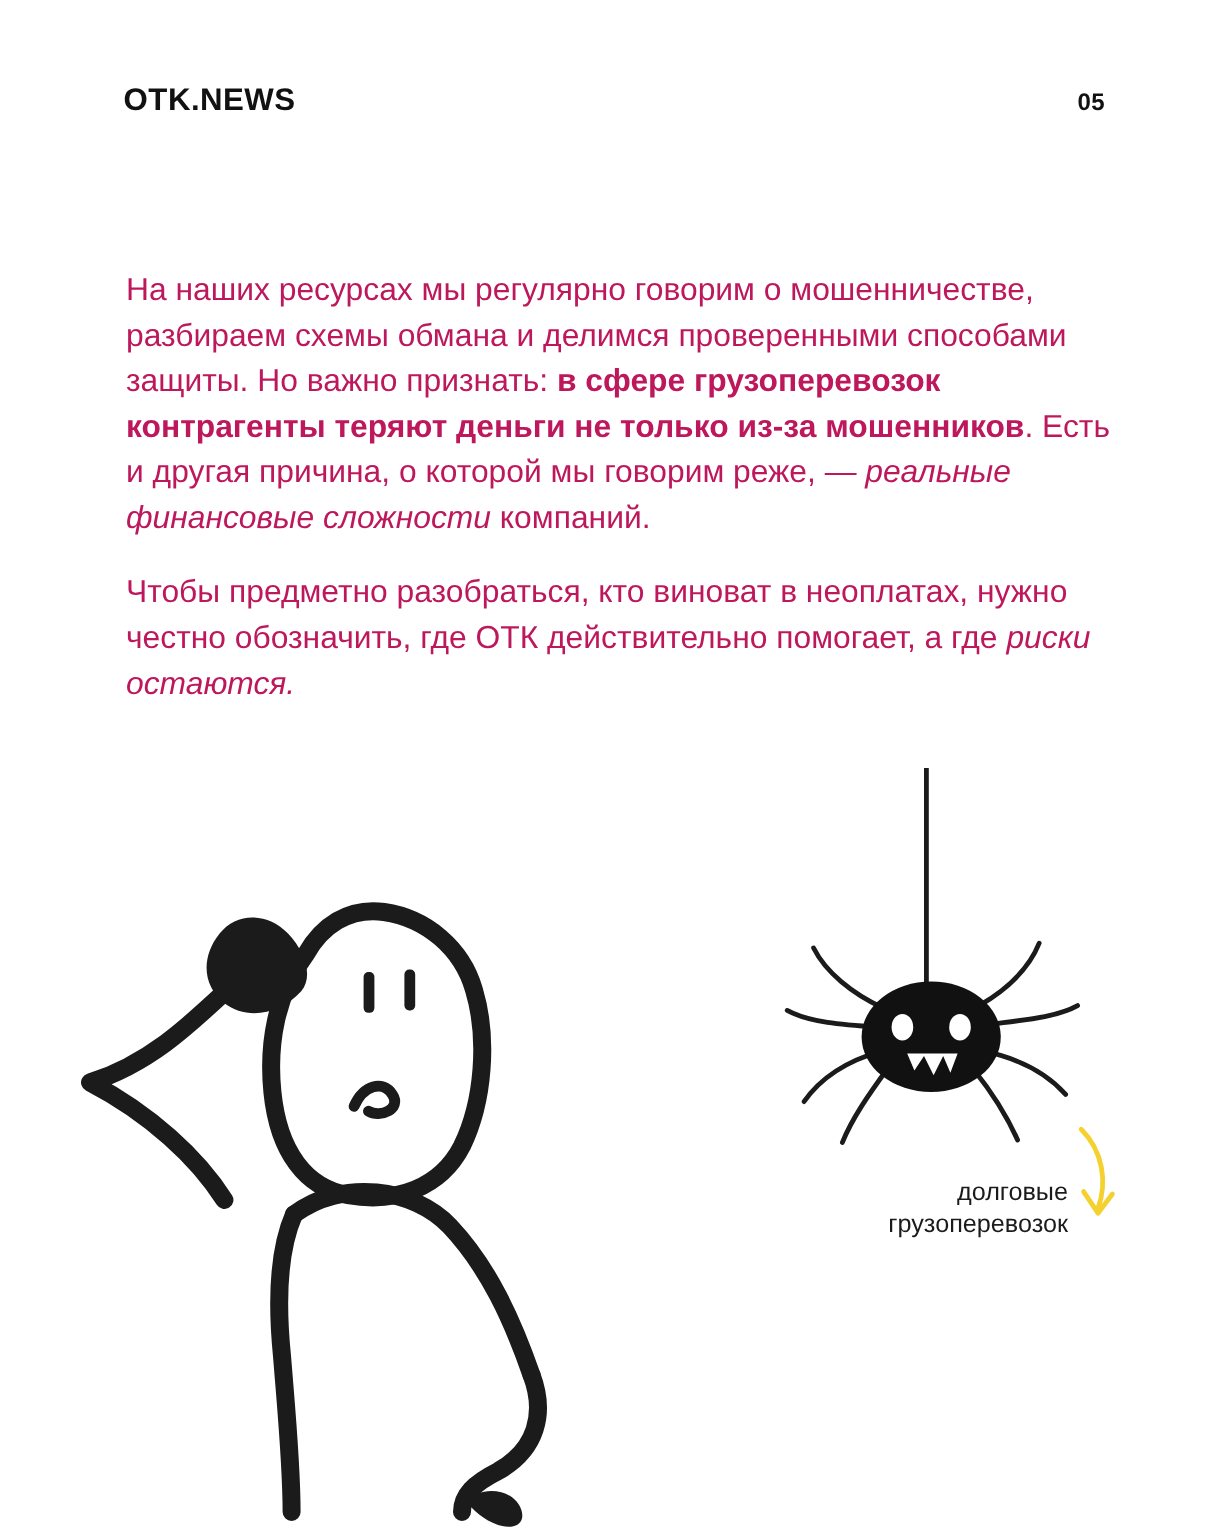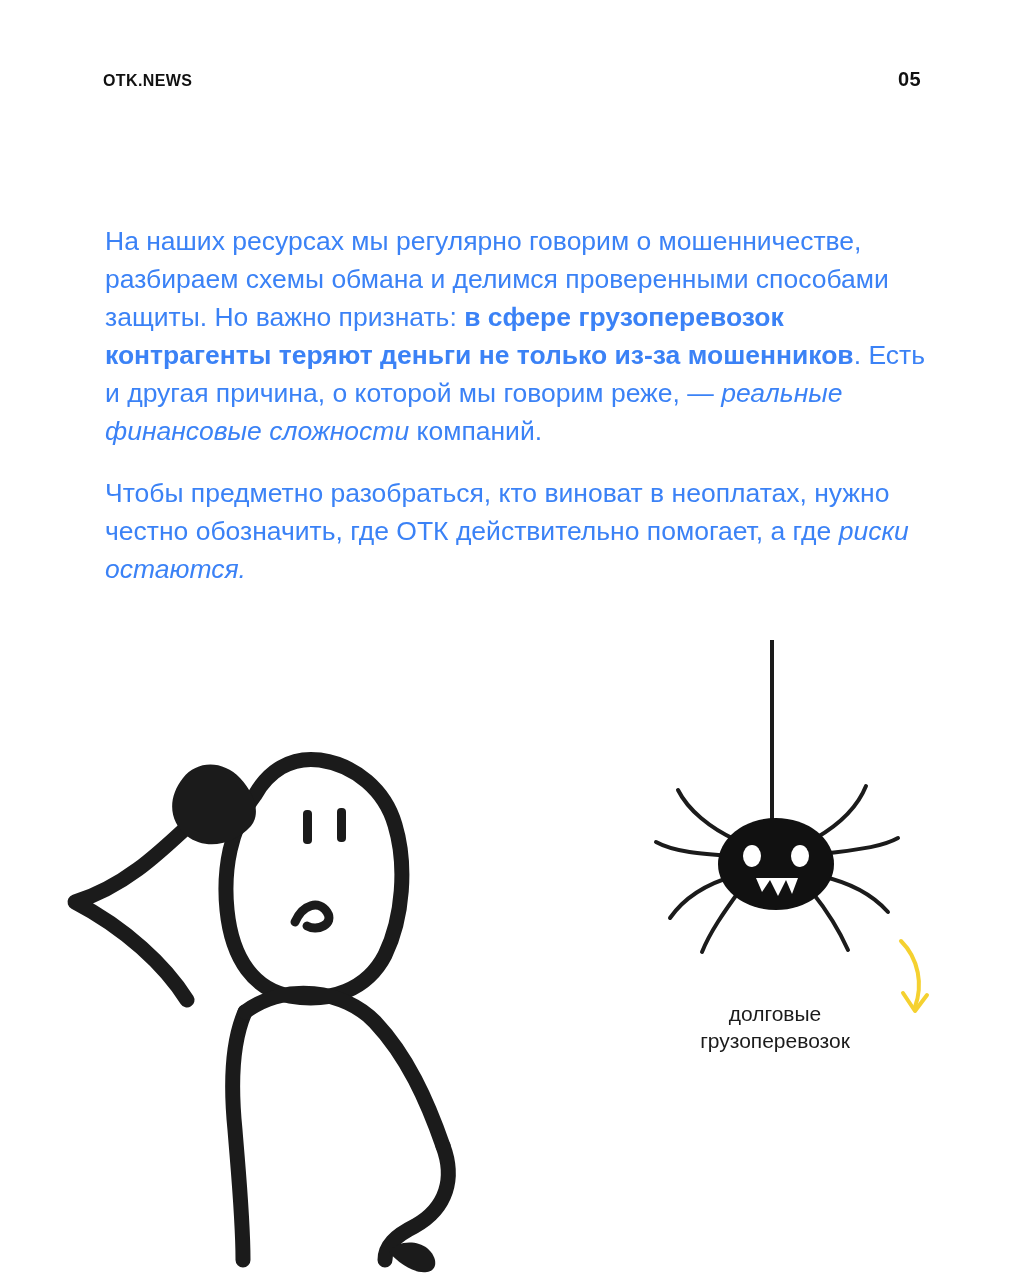--- a/index.html
+++ b/index.html
@@ -26,21 +26,21 @@
   .header {
     position: absolute;
     top: 68px;
     left: 103px;
     right: 103px;
     display: flex;
     justify-content: space-between;
     align-items: baseline;
   }
   .brand {
-    font-size: 16px;
+    font-size: 26px;
     font-weight: bold;
     letter-spacing: 0.4px;
     color: #111111;
   }
   .page-number {
     font-size: 20px;
     font-weight: bold;
     letter-spacing: 0.4px;
     color: #111111;
   }
@@ -48,21 +48,21 @@
   
   .content {
     position: absolute;
     top: 222px;
     left: 105px;
     width: 830px;
   }
   .para {
     font-size: 26.5px;
     line-height: 38px;
-    color: #3b82f6;
+    color: #be185d;
     margin: 0;
   }
   .para + .para {
     margin-top: 24px;
   }
   .b { font-weight: bold; }
   .i { font-style: italic; }
 
   
   .art {
@@ -78,23 +78,23 @@
     top: 20px;
   }
   .spider {
     position: absolute;
     left: 640px;
     top: 0px;
   }
   .caption {
     position: absolute;
     left: 660px;
-    top: 360px;
+    top: 340px;
     width: 230px;
-    text-align: center;
+    text-align: right;
     font-size: 21px;
     line-height: 27px;
     color: #1b1b1b;
   }
   .arrow {
     position: absolute;
     left: 885px;
     top: 295px;
   }
 </style>

